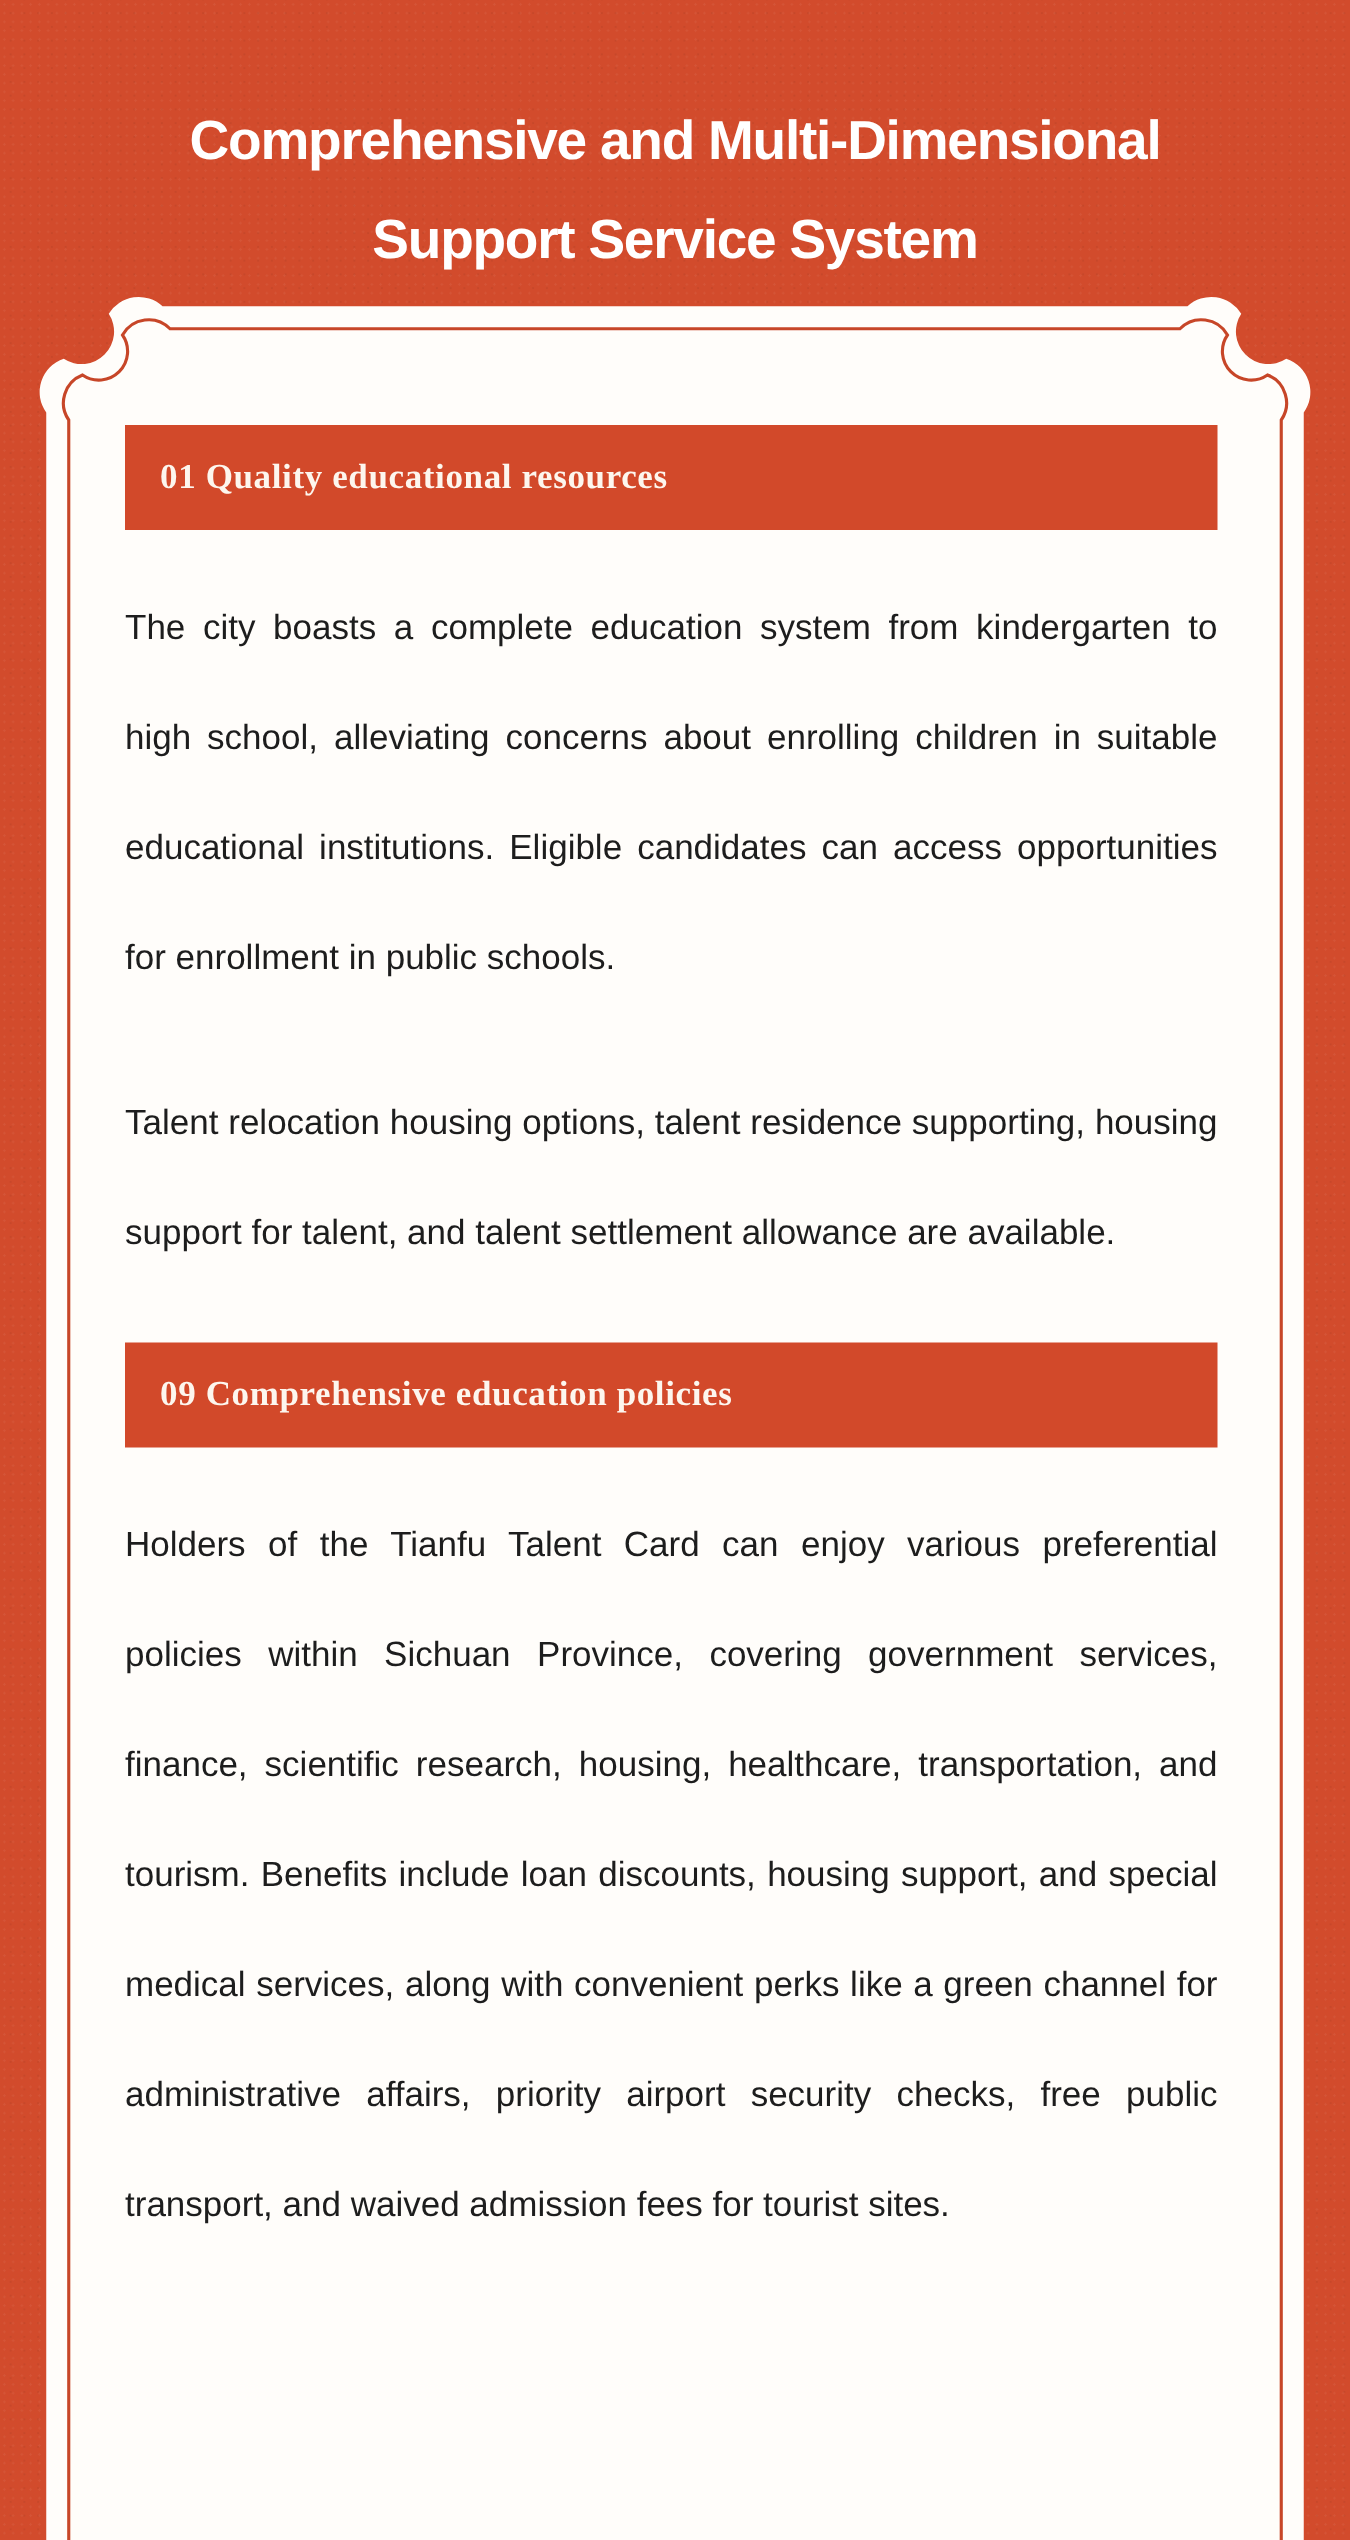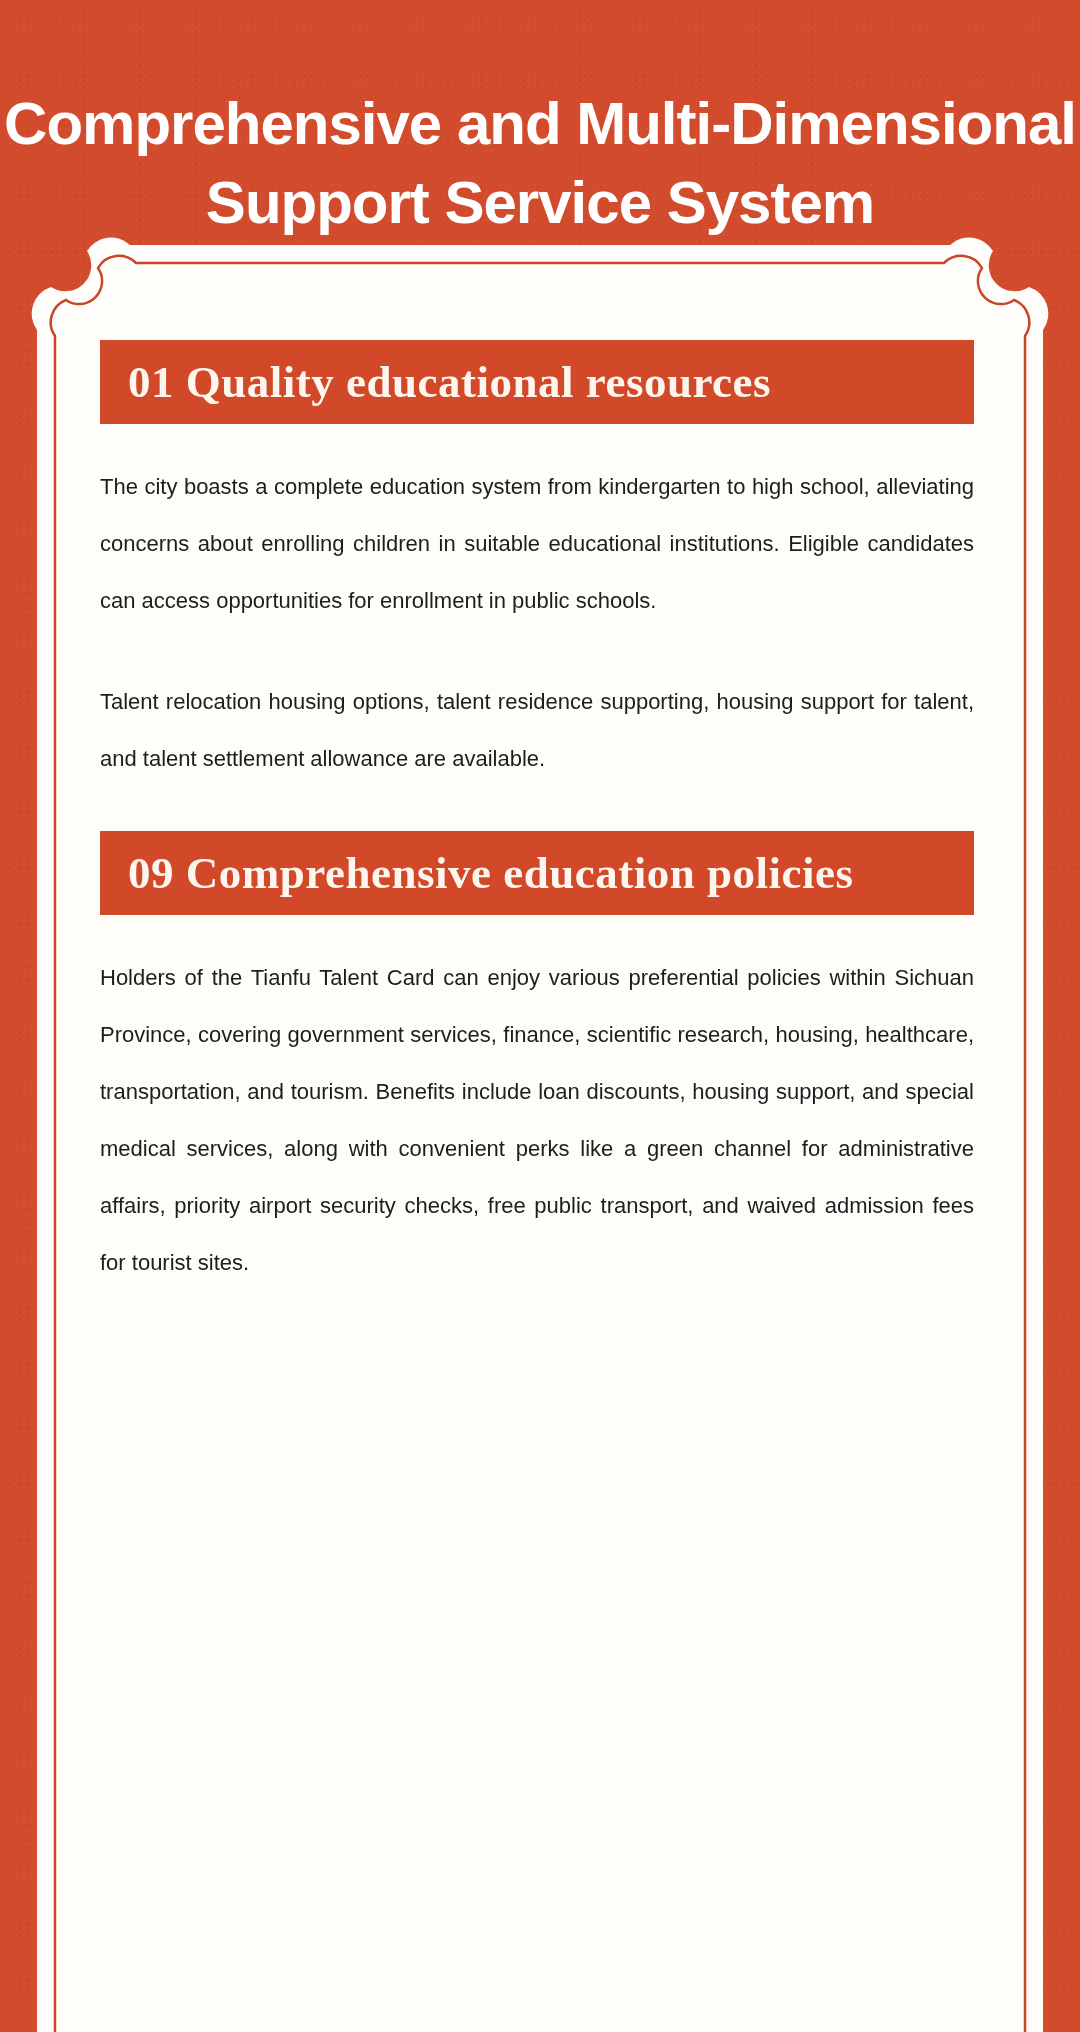--- a/index.html
+++ b/index.html
@@ -27,21 +27,21 @@
     z-index: 0;
   }
   .poster-title {
     position: absolute;
     top: 0; left: 0; right: 0;
     padding-top: 44px;
     text-align: center;
     color: var(--title-text, #ffffff);
     font-family: "Liberation Sans", sans-serif;
     font-weight: 700;
-    font-size: 60px;
+    font-size: 44px;
     line-height: 79px;
     letter-spacing: -1px;
     z-index: 2;
   }
   .card-frame-svg {
     position: absolute;
     inset: 0;
     width: 1080px;
     height: 2032px;
     z-index: 1;
@@ -65,30 +65,30 @@
     display: flex;
     align-items: center;
     padding-left: 28px;
     box-sizing: border-box;
     margin: 0 0 34px 0;
   }
   .section-heading {
     margin: 0;
     font-family: "Liberation Serif", serif;
     font-weight: 700;
-    font-size: 45px;
+    font-size: 28px;
     letter-spacing: 0.5px;
     color: var(--heading-text, #fdf6ee);
     white-space: nowrap;
   }
   .section-body {
     margin: 0 0 44px 0;
     font-family: "Liberation Sans", sans-serif;
-    font-size: 22px;
-    line-height: 57px;
+    font-size: 28px;
+    line-height: 88px;
     font-weight: 400;
     color: var(--body-text, #1d1d1d);
     text-align: justify;
   }
 </style>
 </head>
 <body style="--bg: #d24b2c; --bar: #d2492a; --card: #fffdfa; --frame-line: #c74628; --body-text: #1d1d1d; --heading-text: #fdf6ee; --title-text: #ffffff;">
 
 <div class="bg-texture"></div>
 

